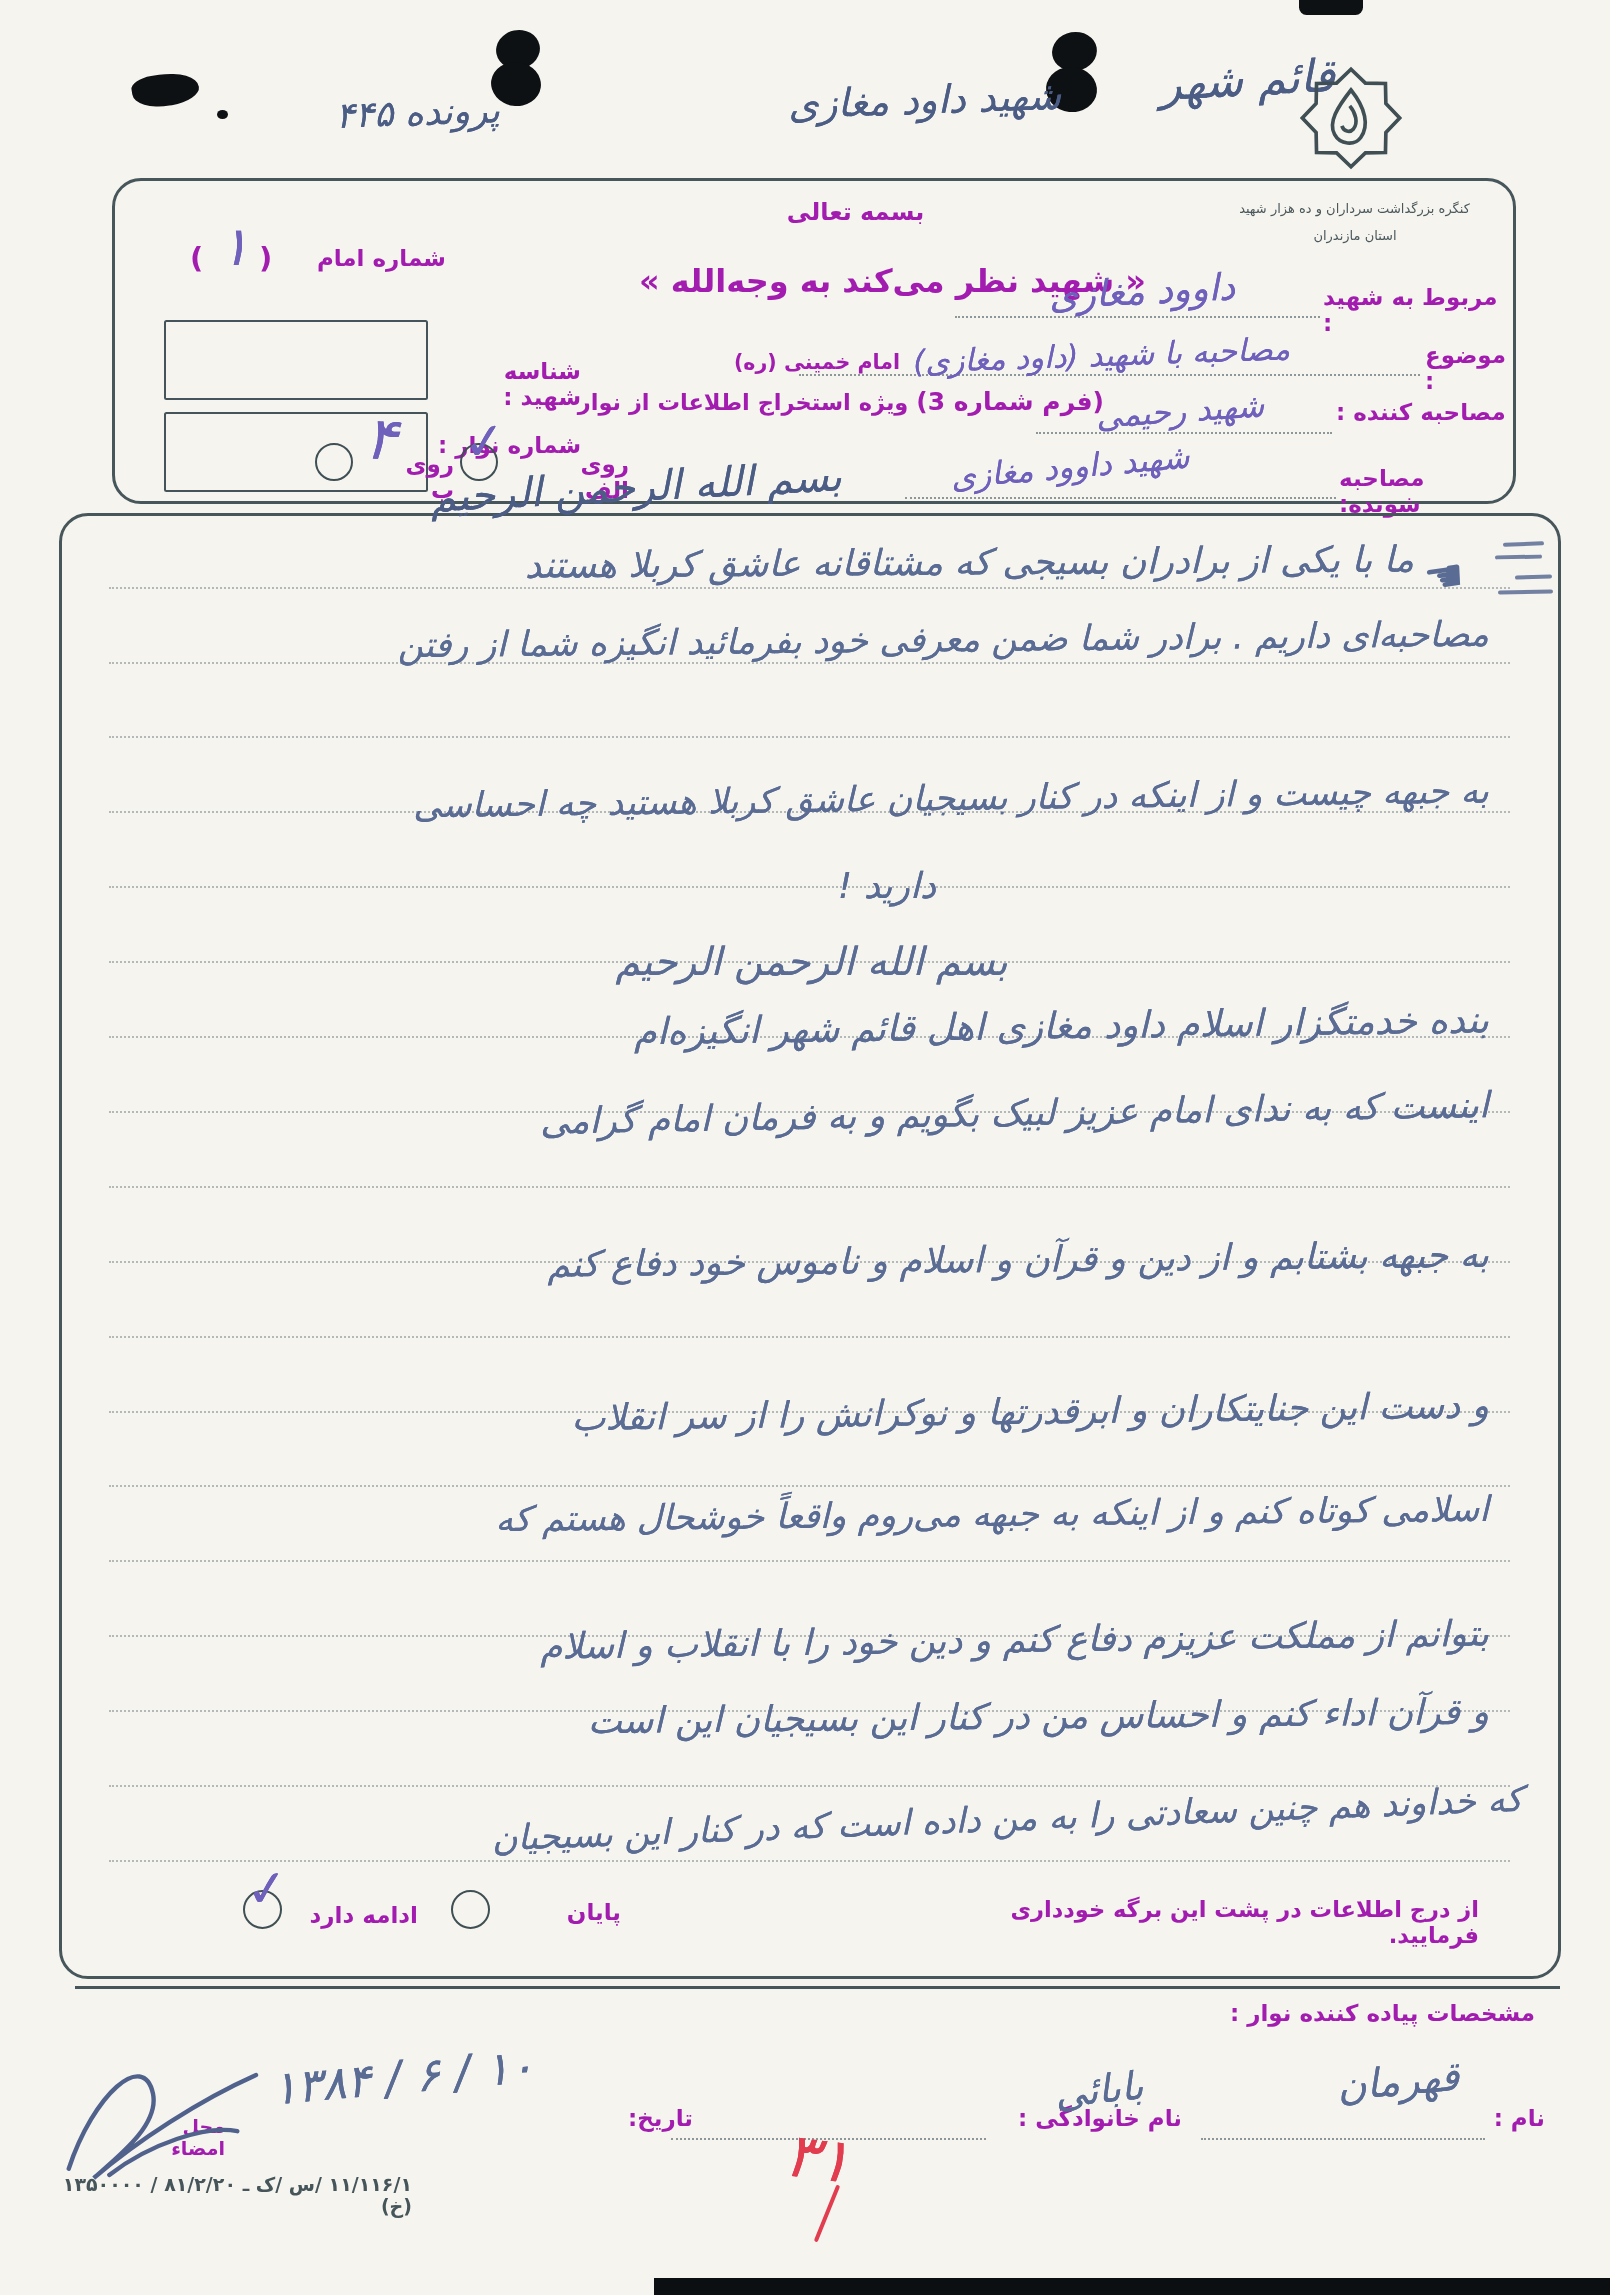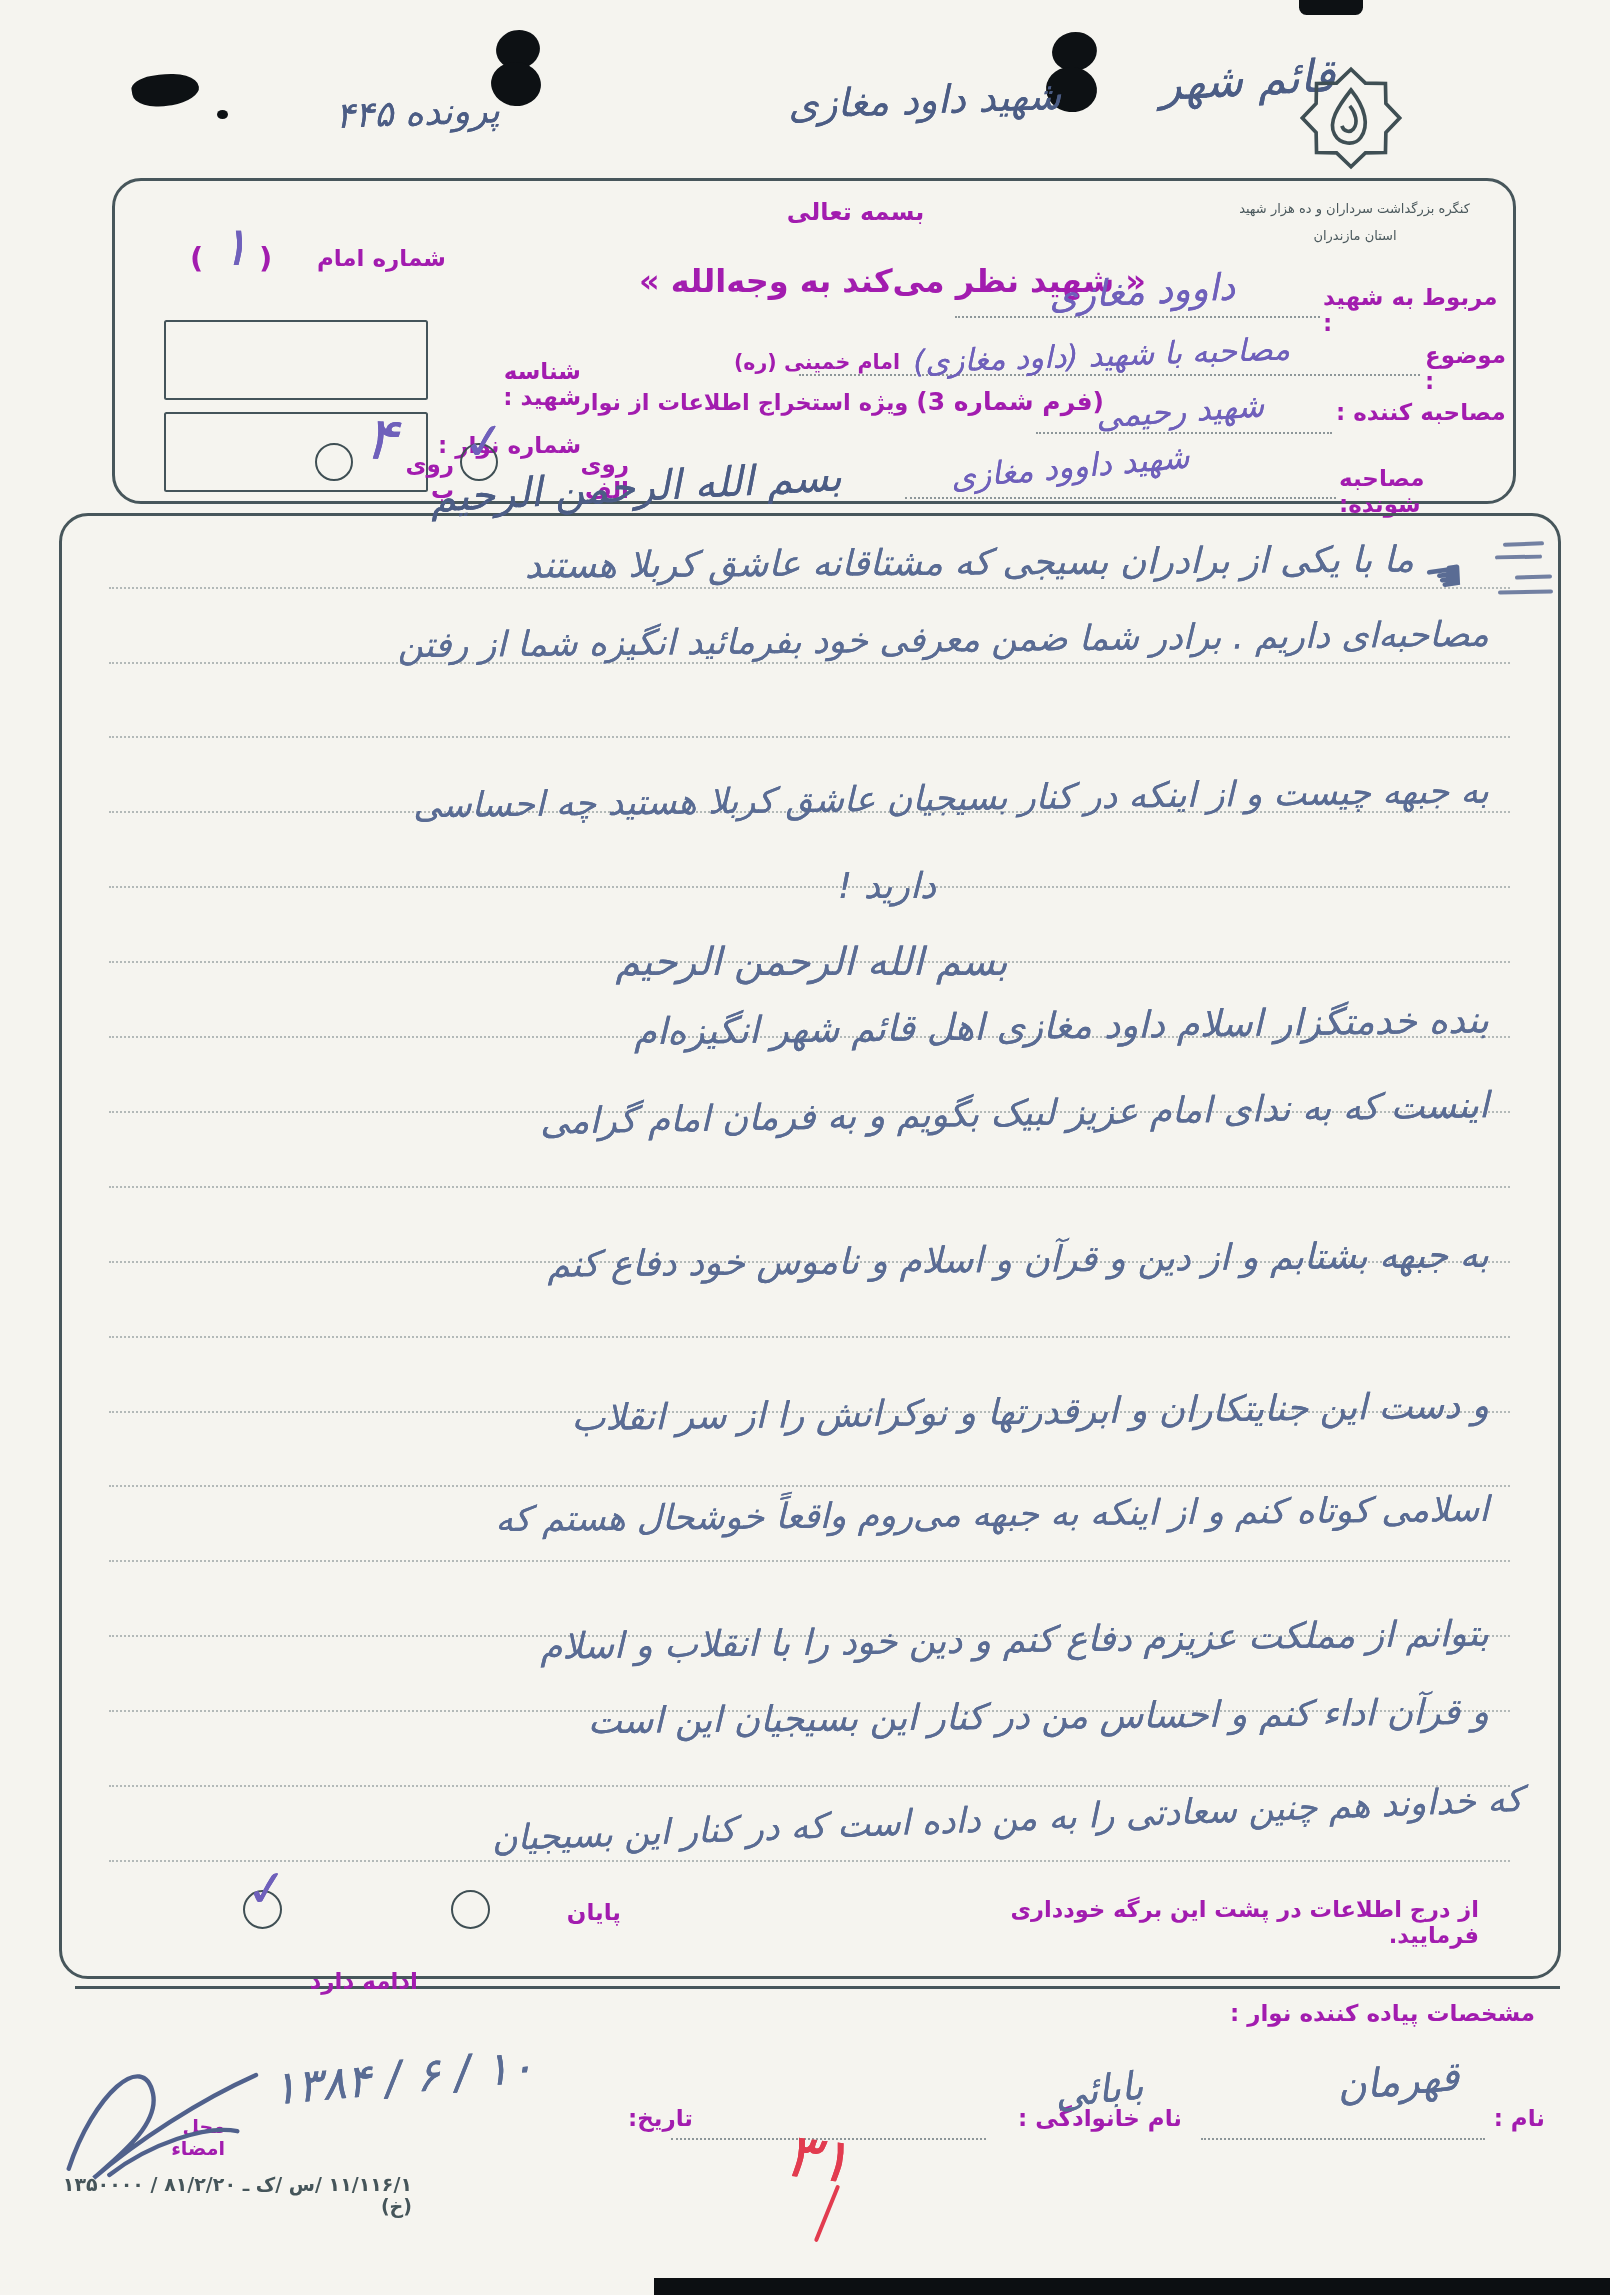--- a/index.html
+++ b/index.html
@@ -145,21 +145,21 @@
   <div class="abs hw hw-ink hw-line" style="left:128px;top:1242px;width:1361px;font-size:36px;transform:rotate(-0.6deg);">به جبهه بشتابم و از دین و قرآن و اسلام و ناموس خود دفاع کنم</div>
   <div class="abs hw hw-ink hw-line" style="left:128px;top:1395px;width:1361px;font-size:36px;transform:rotate(-0.8deg);">و دست این جنایتکاران و ابرقدرتها و نوکرانش را از سر انقلاب</div>
   <div class="abs hw hw-ink hw-line" style="left:128px;top:1497px;width:1361px;font-size:35px;transform:rotate(-0.6deg);">اسلامی کوتاه کنم و از اینکه به جبهه می‌روم واقعاً خوشحال هستم که</div>
   <div class="abs hw hw-ink hw-line" style="left:128px;top:1623px;width:1361px;font-size:36px;transform:rotate(-0.8deg);">بتوانم از مملکت عزیزم دفاع کنم و دین خود را با انقلاب و اسلام</div>
   <div class="abs hw hw-ink hw-line" style="left:128px;top:1699px;width:1361px;font-size:36px;transform:rotate(-0.6deg);">و قرآن اداء کنم و احساس من در کنار این بسیجیان این است</div>
   <div class="abs hw hw-ink hw-line" style="left:112px;top:1807px;width:1411px;font-size:35px;transform:rotate(-2.2deg);">که خداوند هم چنین سعادتی را به من داده است که در کنار این بسیجیان</div>
 
   <div class="abs print" style="left:955px;top:1896px;width:524px;font-size:22.5px;text-align:right;">از درج اطلاعات در پشت این برگه خودداری فرمایید.</div>
   <div class="abs print" style="left:527px;top:1899px;width:94px;font-size:23px;">پایان</div>
   <div class="abs circle" style="left:451px;top:1890px;width:35px;height:35px;"></div>
-  <div class="abs print" style="left:287px;top:1968px;width:131px;font-size:23px;">ادامه دارد</div>
+  <div class="abs print" style="left:287px;top:1902px;width:131px;font-size:23px;">ادامه دارد</div>
   <div class="abs circle" style="left:243px;top:1890px;width:35px;height:35px;"></div>
   <div class="abs hw hw-blue" style="left:246px;top:1860px;font-size:50px;font-weight:bold;transform:rotate(-6deg);">✓</div>
 
   <div class="abs print" style="left:1230px;top:2000px;width:306px;font-size:23px;text-align:left;">مشخصات پیاده کننده نوار :</div>
 
   <div class="abs print" style="left:1489px;top:2105px;width:56px;font-size:23px;">نام :</div>
   <div class="abs dotted-leader" style="left:1201px;top:2138px;width:284px;"></div>
   <div class="abs hw hw-ink" style="left:1292px;top:2058px;width:212px;font-size:40px;text-align:center;transform:rotate(-5deg);">قهرمان</div>
 
   <div class="abs print" style="left:995px;top:2105px;width:187px;font-size:23px;">نام خانوادگی :</div>

